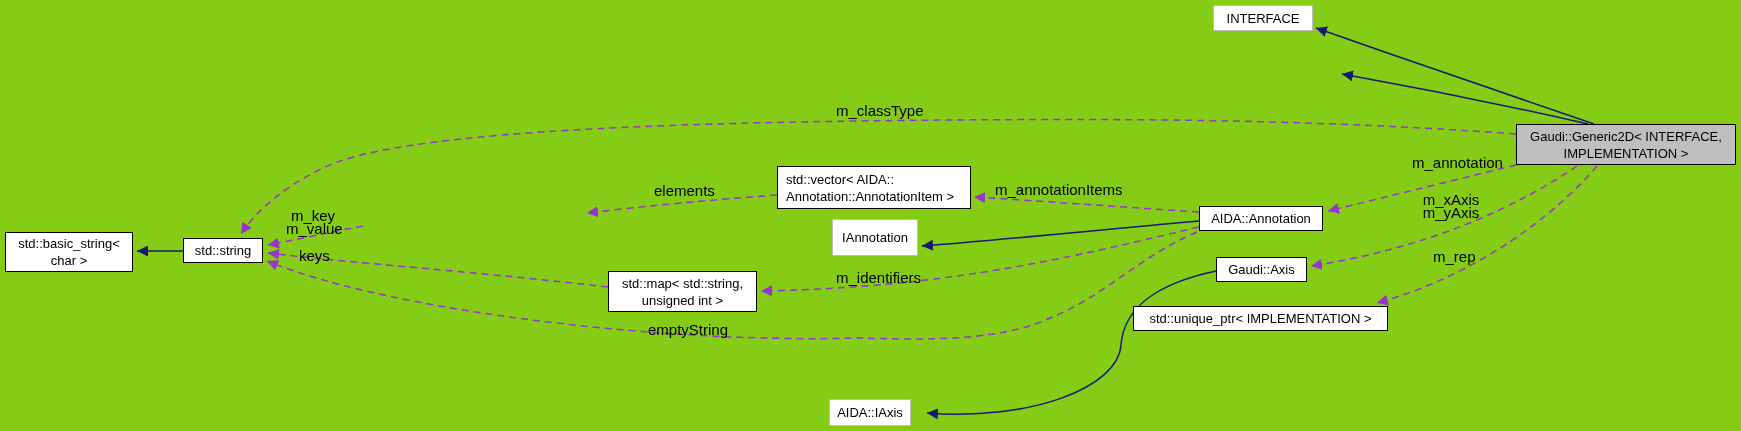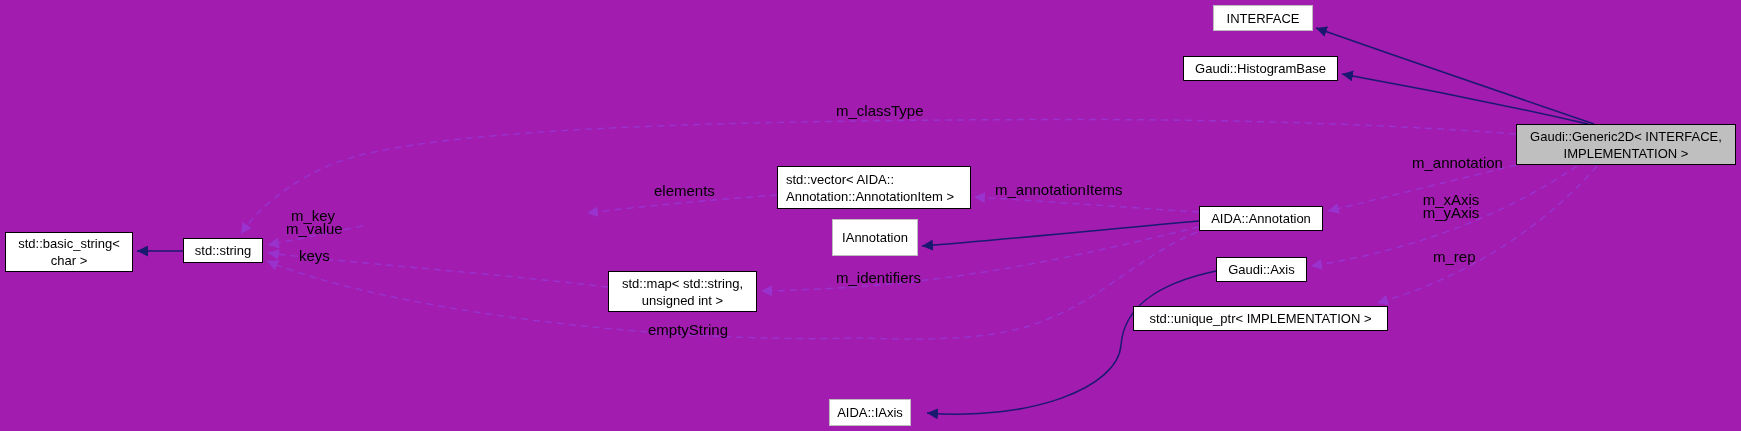--- a/index.html
+++ b/index.html
@@ -1,19 +1,19 @@
 <!DOCTYPE html>
 <html><head>
 <meta charset="utf-8">
 <style>
   html,body{margin:0;padding:0;background:#ffffff;}
   #canvas{
     position:relative;
     width:1741px;height:431px;
-    background:#a21caf;
+    background:#84cc16;
     font-family:"Liberation Sans", sans-serif;
     overflow:hidden;
   }
   #edges{position:absolute;left:0;top:0;z-index:1;}
   .node{
     position:absolute;
     z-index:2;
     background:#ffffff;
     border:1.5px solid #000000;
     color:#000000;
@@ -70,23 +70,20 @@
     <path d="M 1199,212 C 1120,207 1040,201 974,197" fill="none" stroke="#9a32cd" stroke-width="1.5" stroke-dasharray="7,5" marker-end="url(#arrow-purple)"></path>
     <path d="M 1516,165 C 1455,180 1390,196 1328,211" fill="none" stroke="#9a32cd" stroke-width="1.5" stroke-dasharray="7,5" marker-end="url(#arrow-purple)"></path>
     <path d="M 1577,166 C 1520,205 1430,248 1311,266" fill="none" stroke="#9a32cd" stroke-width="1.5" stroke-dasharray="7,5" marker-end="url(#arrow-purple)"></path>
     <path d="M 1597,166 C 1555,215 1478,275 1377,303" fill="none" stroke="#9a32cd" stroke-width="1.5" stroke-dasharray="7,5" marker-end="url(#arrow-purple)"></path>
   </svg>
 
   <div class="node external" style="left:1213px;top:5px;width:100px;height:26px;">
     <span>INTERFACE</span>
   </div>
 
-  <div class="node" style="left:1183px;top:56px;width:155px;height:25px;">
-    <span>Gaudi::HistogramBase</span>
-  </div>
 
   <div class="node highlight" style="left:1516px;top:124px;width:220px;height:41px;">
     <span>Gaudi::Generic2D&lt; INTERFACE,
 IMPLEMENTATION &gt;</span>
   </div>
 
   <div class="node align-left" style="left:777px;top:166px;width:194px;height:43px;">
     <span>std::vector&lt; AIDA::
 Annotation::AnnotationItem &gt;</span>
   </div>

